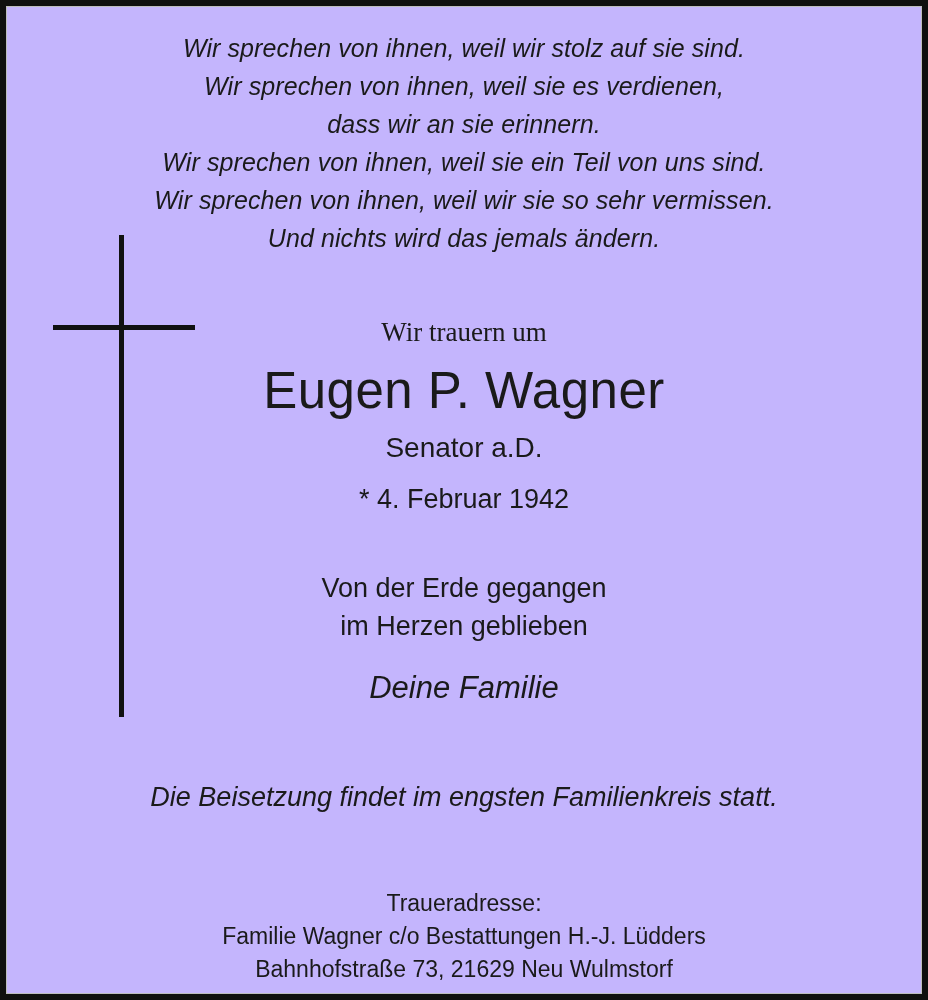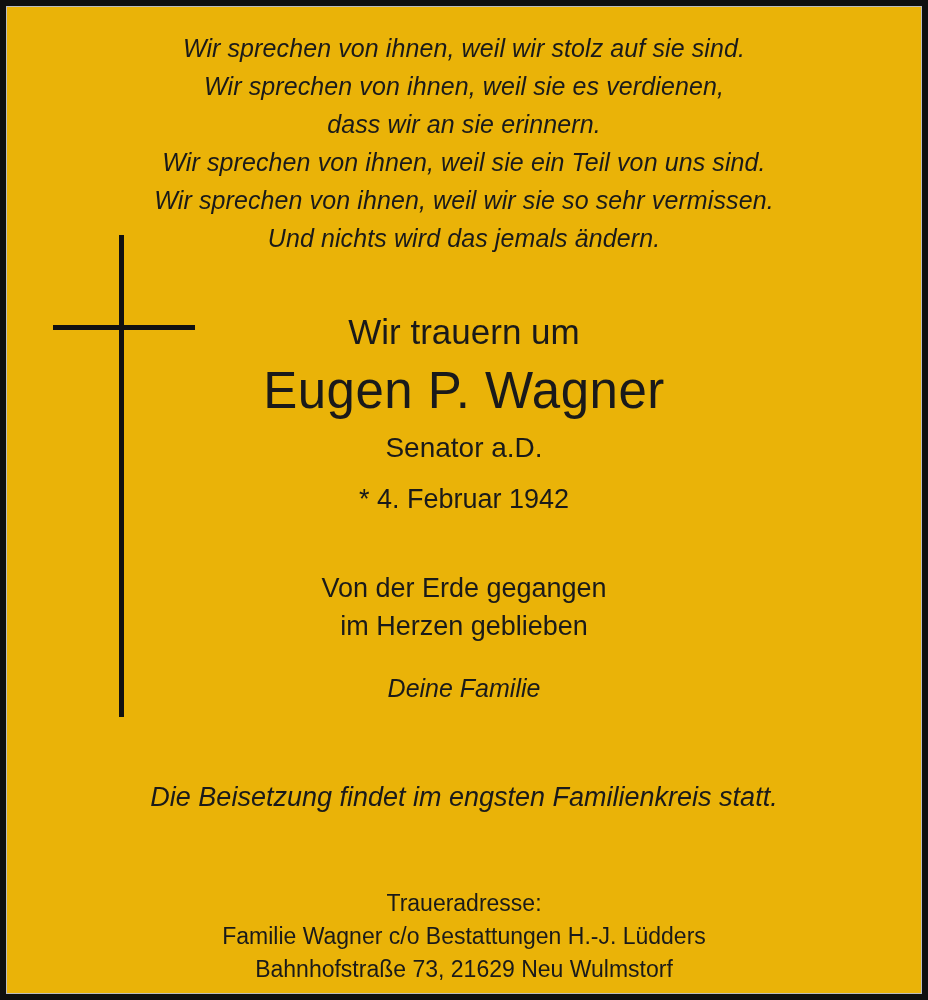--- a/index.html
+++ b/index.html
@@ -12,21 +12,21 @@
     height: 1000px;
     font-family: "Liberation Sans", sans-serif;
     color: #1a1a1a;
     overflow: hidden;
   }
   .notice {
     position: relative;
     box-sizing: border-box;
     width: 928px;
     height: 1000px;
-    background: #eab308;
+    background: #c4b5fd;
     border: 6px solid #0f0f0f;
     padding: 0;
   }
   .inner {
     position: relative;
     box-sizing: border-box;
     width: 100%;
     height: 100%;
     border: 1px solid #bdbdbd;
     padding: 0;
@@ -67,22 +67,23 @@
     height: 5px;
     background: #111;
   }
 
   
   .memorial {
     text-align: center;
     margin-top: 58px;
   }
   .mourn-line {
-    font-size: 35px;
+    font-size: 27px;
     line-height: 34px;
+    font-family: Liberation Serif, serif;
   }
   .name {
     font-size: 51px;
     line-height: 72px;
     font-weight: 400;
     letter-spacing: 0.5px;
     margin: 6px 0 2px 0;
   }
   .subtitle {
     font-size: 28px;
@@ -96,21 +97,21 @@
     justify-content: center;
     gap: 27px;
   }
   .verse {
     margin-top: 52px;
     font-size: 27px;
     line-height: 38px;
   }
   .family {
     margin-top: 22px;
-    font-size: 25px;
+    font-size: 31px;
     font-style: italic;
     line-height: 42px;
   }
 
   .funeral {
     margin-top: 70px;
     text-align: center;
     font-size: 27px;
     line-height: 36px;
     font-style: italic;

